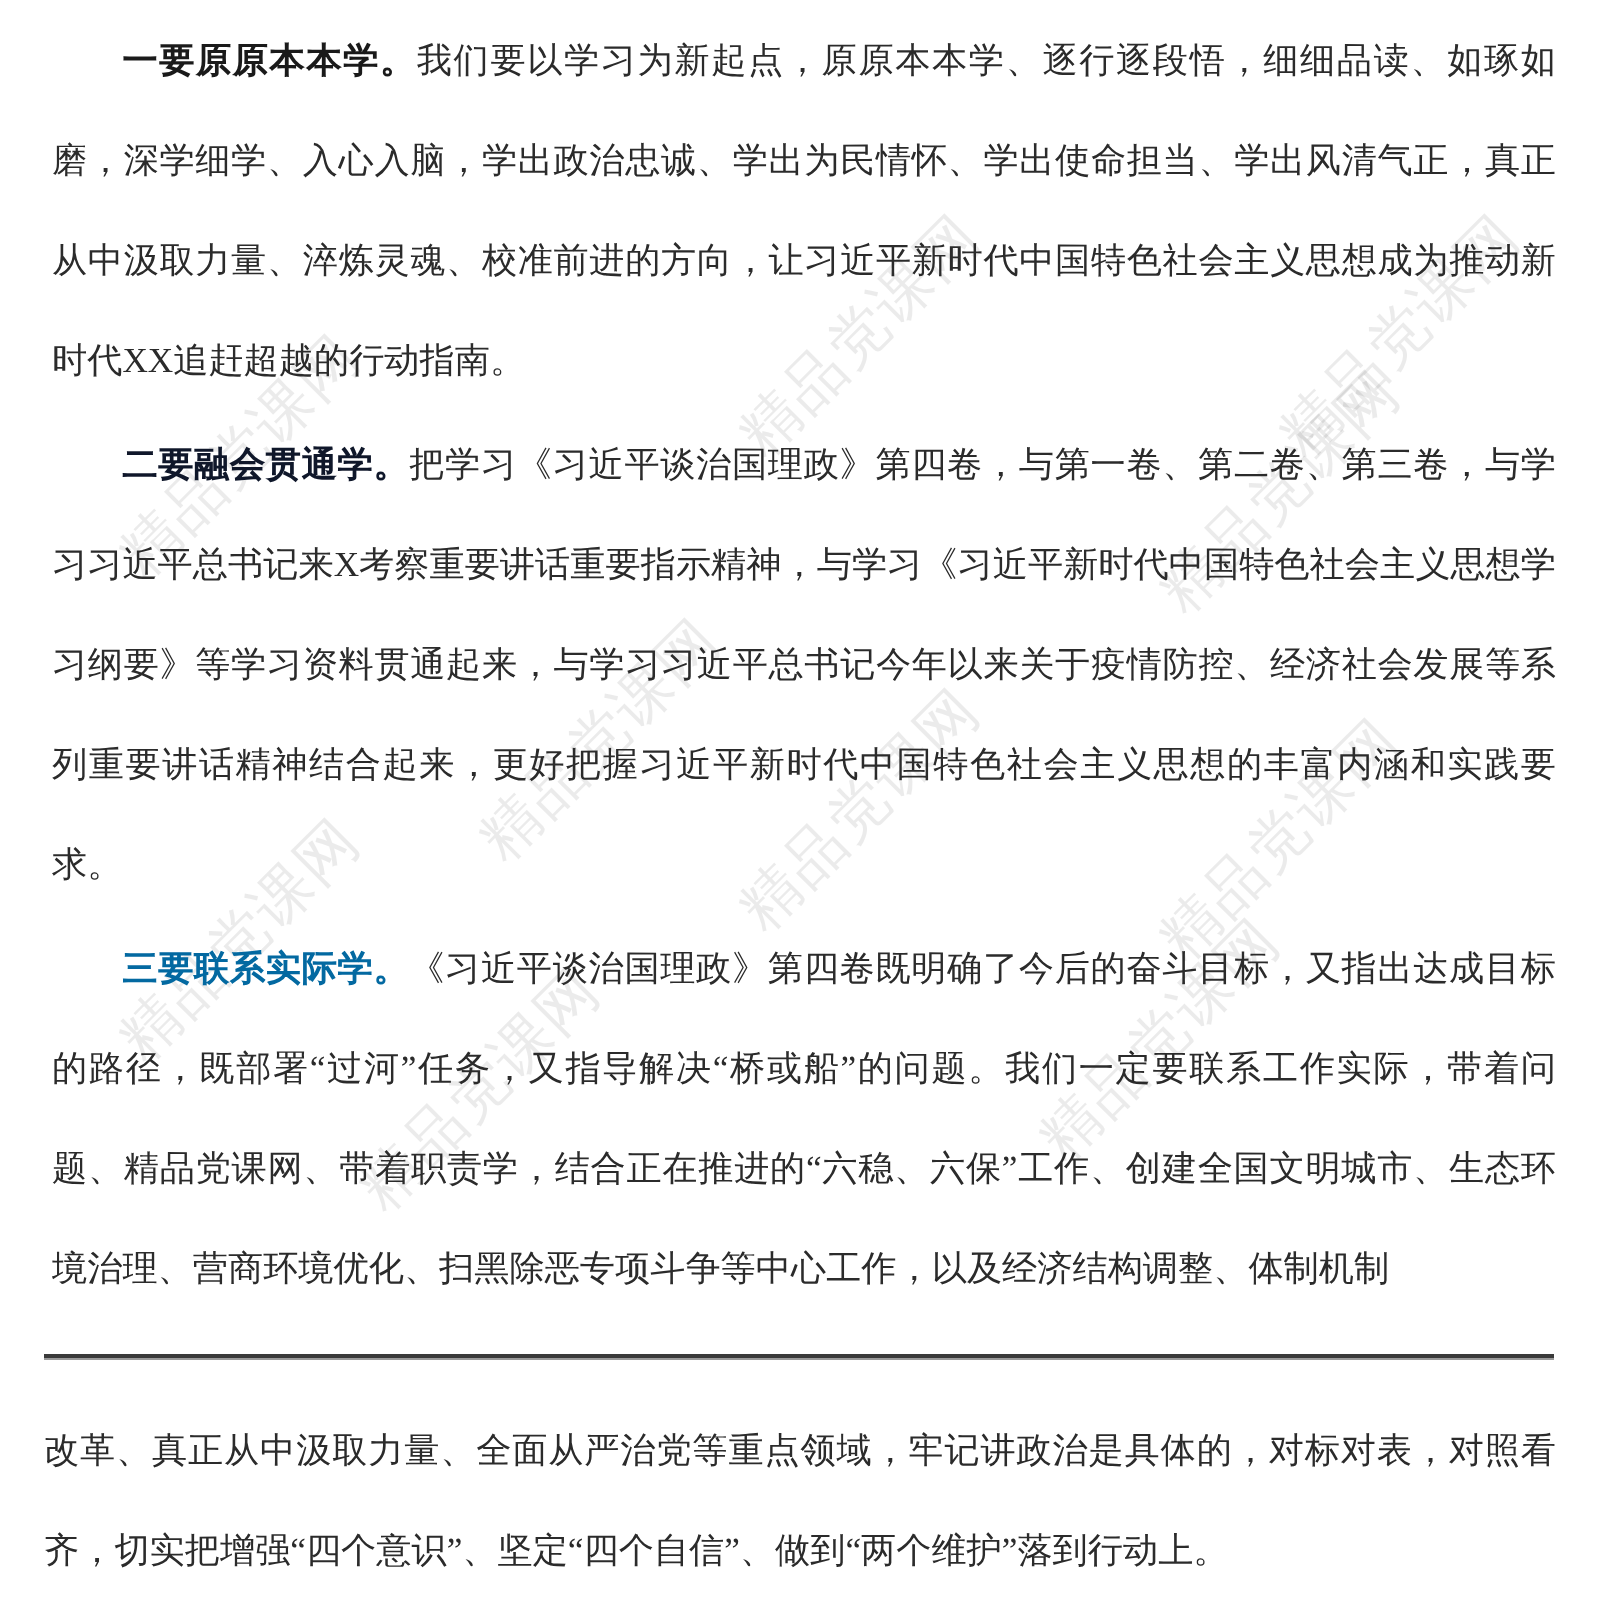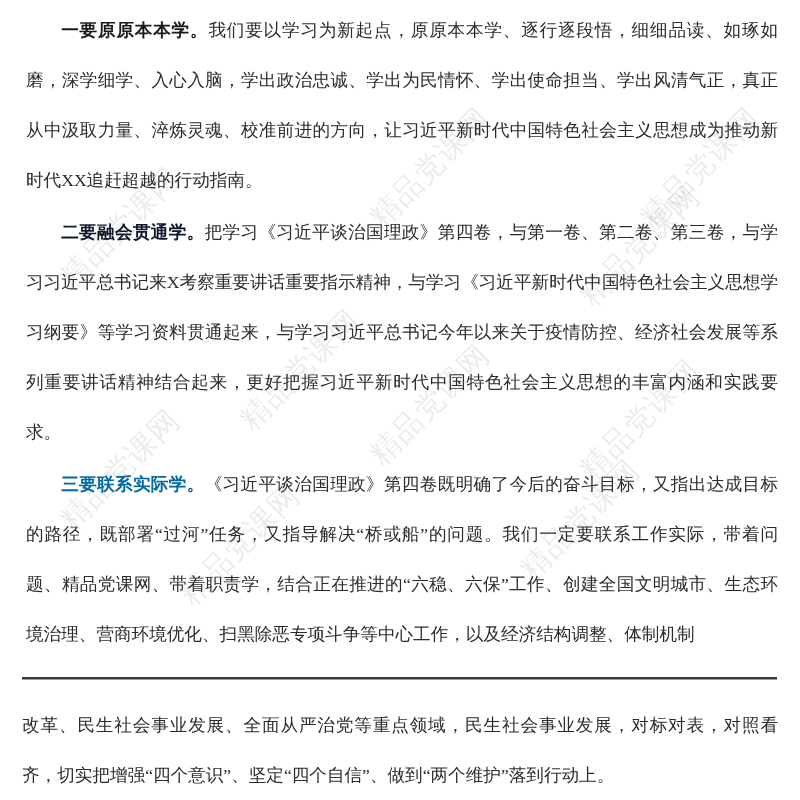--- a/index.html
+++ b/index.html
@@ -140,16 +140,16 @@
     <p class="doc-paragraph" style="color: rgb(43, 43, 43);"><span class="para-lead" style="color: #0369a1;">三要联系实际学。</span><span>《习近平谈治国理政》第四卷既明确了今后的奋斗目标，又指出达成目标的路径，既部署“过河”任务，又指导解决“桥或船”的问题。我们一定要联系工作实际，带着问题、精品党课网、带着职责学，结合正在推进的“六稳、六保”工作、创建全国文明城市、生态环境治理、营商环境优化、扫黑除恶专项斗争等中心工作，以及经济结构调整、体制机制</span></p>
 
   </div>
 
   <div id="page-separator">
     <div class="rule-dark" style="background: rgb(58, 58, 58);"></div>
     <div class="rule-light"></div>
   </div>
 
   <div id="continued-block">
-    <p class="doc-paragraph no-indent" style="color: rgb(43, 43, 43);">改革、民生社会事业发展、全面从严治党等重点领域，民生社会事业发展，对标对表，对照看齐，切实把增强“四个意识”、坚定“四个自信”、做到“两个维护”落到行动上。</p>
+    <p class="doc-paragraph no-indent" style="color: rgb(43, 43, 43);">改革、真正从中汲取力量、全面从严治党等重点领域，牢记讲政治是具体的，对标对表，对照看齐，切实把增强“四个意识”、坚定“四个自信”、做到“两个维护”落到行动上。</p>
   </div>
 
 </div>
 
 </body></html>

